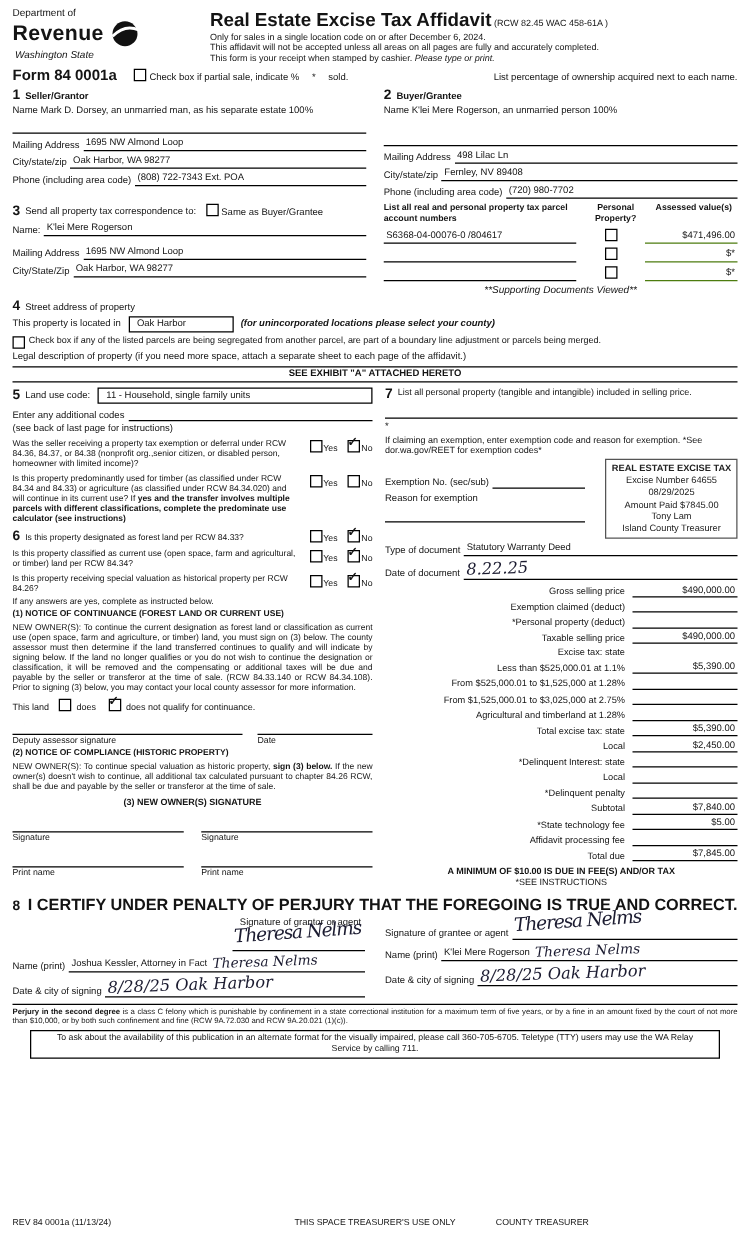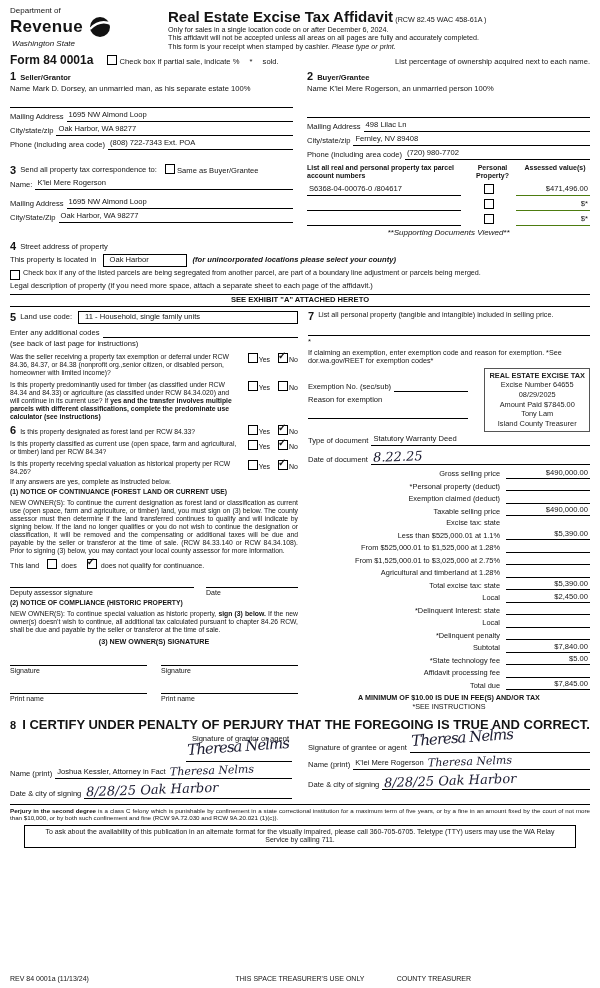--- a/index.html
+++ b/index.html
@@ -374,25 +374,25 @@
       <div class="field" style="margin-bottom:4px;">
         <span class="lbl">Date of document</span>
         <span class="val"><span class="hw hw-date">8.22.25</span></span>
       </div>
 
       <div class="taxline">
           <span class="tl">Gross selling price</span>
           <span class="tv">$490,000.00</span>
         </div>
       <div class="taxline">
+          <span class="tl">Exemption claimed (deduct)</span>
+          <span class="tv"></span>
+        </div>
+      <div class="taxline">
           <span class="tl">*Personal property (deduct)</span>
-          <span class="tv"></span>
-        </div>
-      <div class="taxline">
-          <span class="tl">Exemption claimed (deduct)</span>
           <span class="tv"></span>
         </div>
       <div class="taxline">
           <span class="tl">Taxable selling price</span>
           <span class="tv">$490,000.00</span>
         </div>
       <div class="taxline">
           <span class="tl">Excise tax: state</span>
           <span class="tv noline"></span>
         </div>

